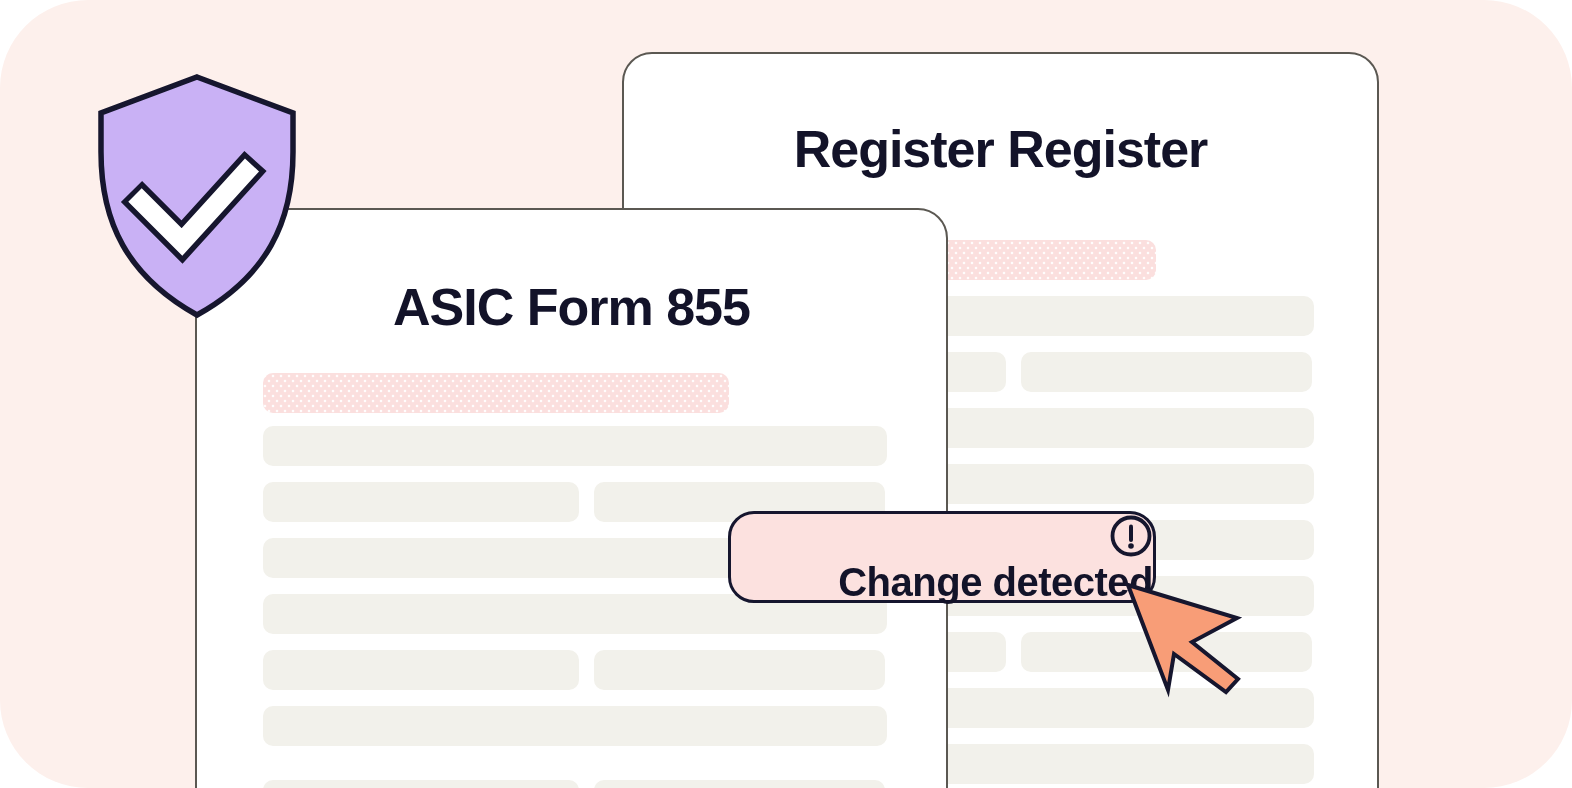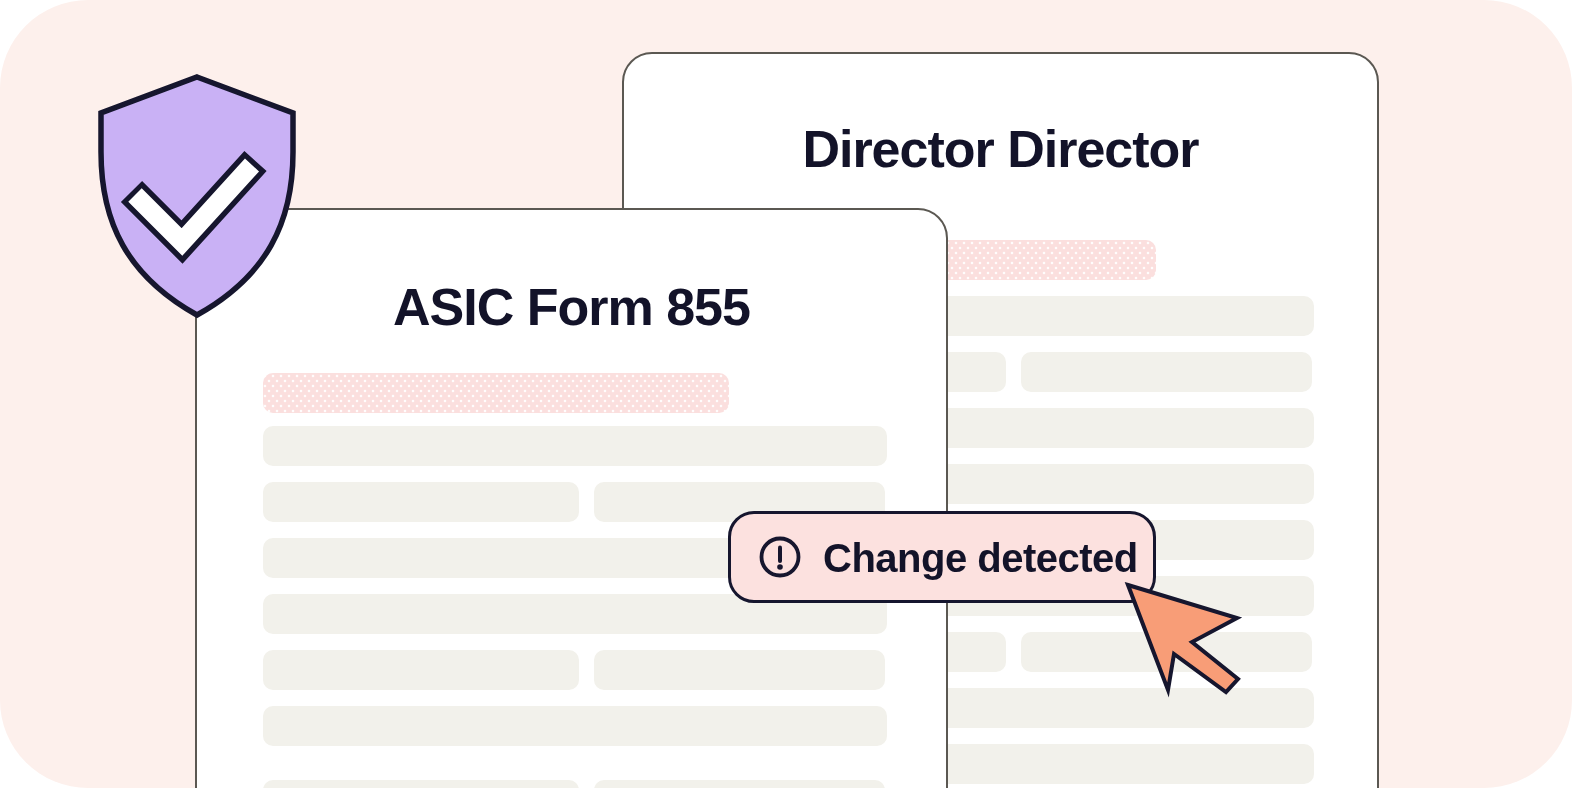--- a/index.html
+++ b/index.html
@@ -47,41 +47,41 @@
     background-size:8px 10px;
     background-position:2px 3px,6px 8px;
   }
   .shield{position:absolute;left:96px;top:72px;z-index:3;}
   .shield-body{fill:var(--purple);stroke:var(--navy);stroke-width:5.5px;}
   .check-outline{fill:none;stroke:var(--navy);stroke-width:30px;stroke-linejoin:miter;}
   .check-inner{fill:none;stroke:#ffffff;stroke-width:19px;stroke-linejoin:miter;}
   .badge{
     position:absolute;left:728px;top:511px;width:428px;height:92px;z-index:4;
     background:var(--badge-bg);border:3.5px solid var(--navy);border-radius:26px;
-    display:flex;align-items:center;padding-left:27px;
+    display:flex;align-items:flex-end;padding-left:27px;flex-direction:column;
   }
   .badge-icon{flex:0 0 auto;display:block;}
   .badge-icon .ring{fill:none;stroke:var(--navy);stroke-width:3.8px;}
   .badge-icon .mark{stroke:var(--navy);stroke-width:4px;stroke-linecap:round;}
   .badge-icon .dot{fill:var(--navy);}
   .badge-label{
     margin-left:21px;font-size:40px;font-weight:700;color:var(--text-navy);
     letter-spacing:-0.5px;white-space:nowrap;padding-top:2px;
   }
   .cursor{position:absolute;left:1120px;top:580px;z-index:5;}
   .cursor-arrow{fill:var(--orange);stroke:var(--navy);stroke-width:4px;stroke-linejoin:miter;stroke-miterlimit:8;}
 </style>
 </head>
 <body>
 
 <div class="stage">
   <div class="panel">
 
     <div class="card card-back">
-      <div class="card-title">Director Director</div>
+      <div class="card-title">Register Register</div>
       <div class="bars">
           <div class="bar bar-pink" style="left: 66px; top: 186px; width: 466px;"></div>
           <div class="bar bar-gray" style="left: 66px; top: 242px; width: 624px;"></div>
           <div class="bar bar-gray" style="left: 66px; top: 298px; width: 316px;"></div>
           <div class="bar bar-gray" style="left: 397px; top: 298px; width: 291px;"></div>
           <div class="bar bar-gray" style="left: 66px; top: 354px; width: 624px;"></div>
           <div class="bar bar-gray" style="left: 66px; top: 410px; width: 624px;"></div>
           <div class="bar bar-gray" style="left: 66px; top: 466px; width: 624px;"></div>
           <div class="bar bar-gray" style="left: 66px; top: 522px; width: 624px;"></div>
           <div class="bar bar-gray" style="left: 66px; top: 578px; width: 316px;"></div>

